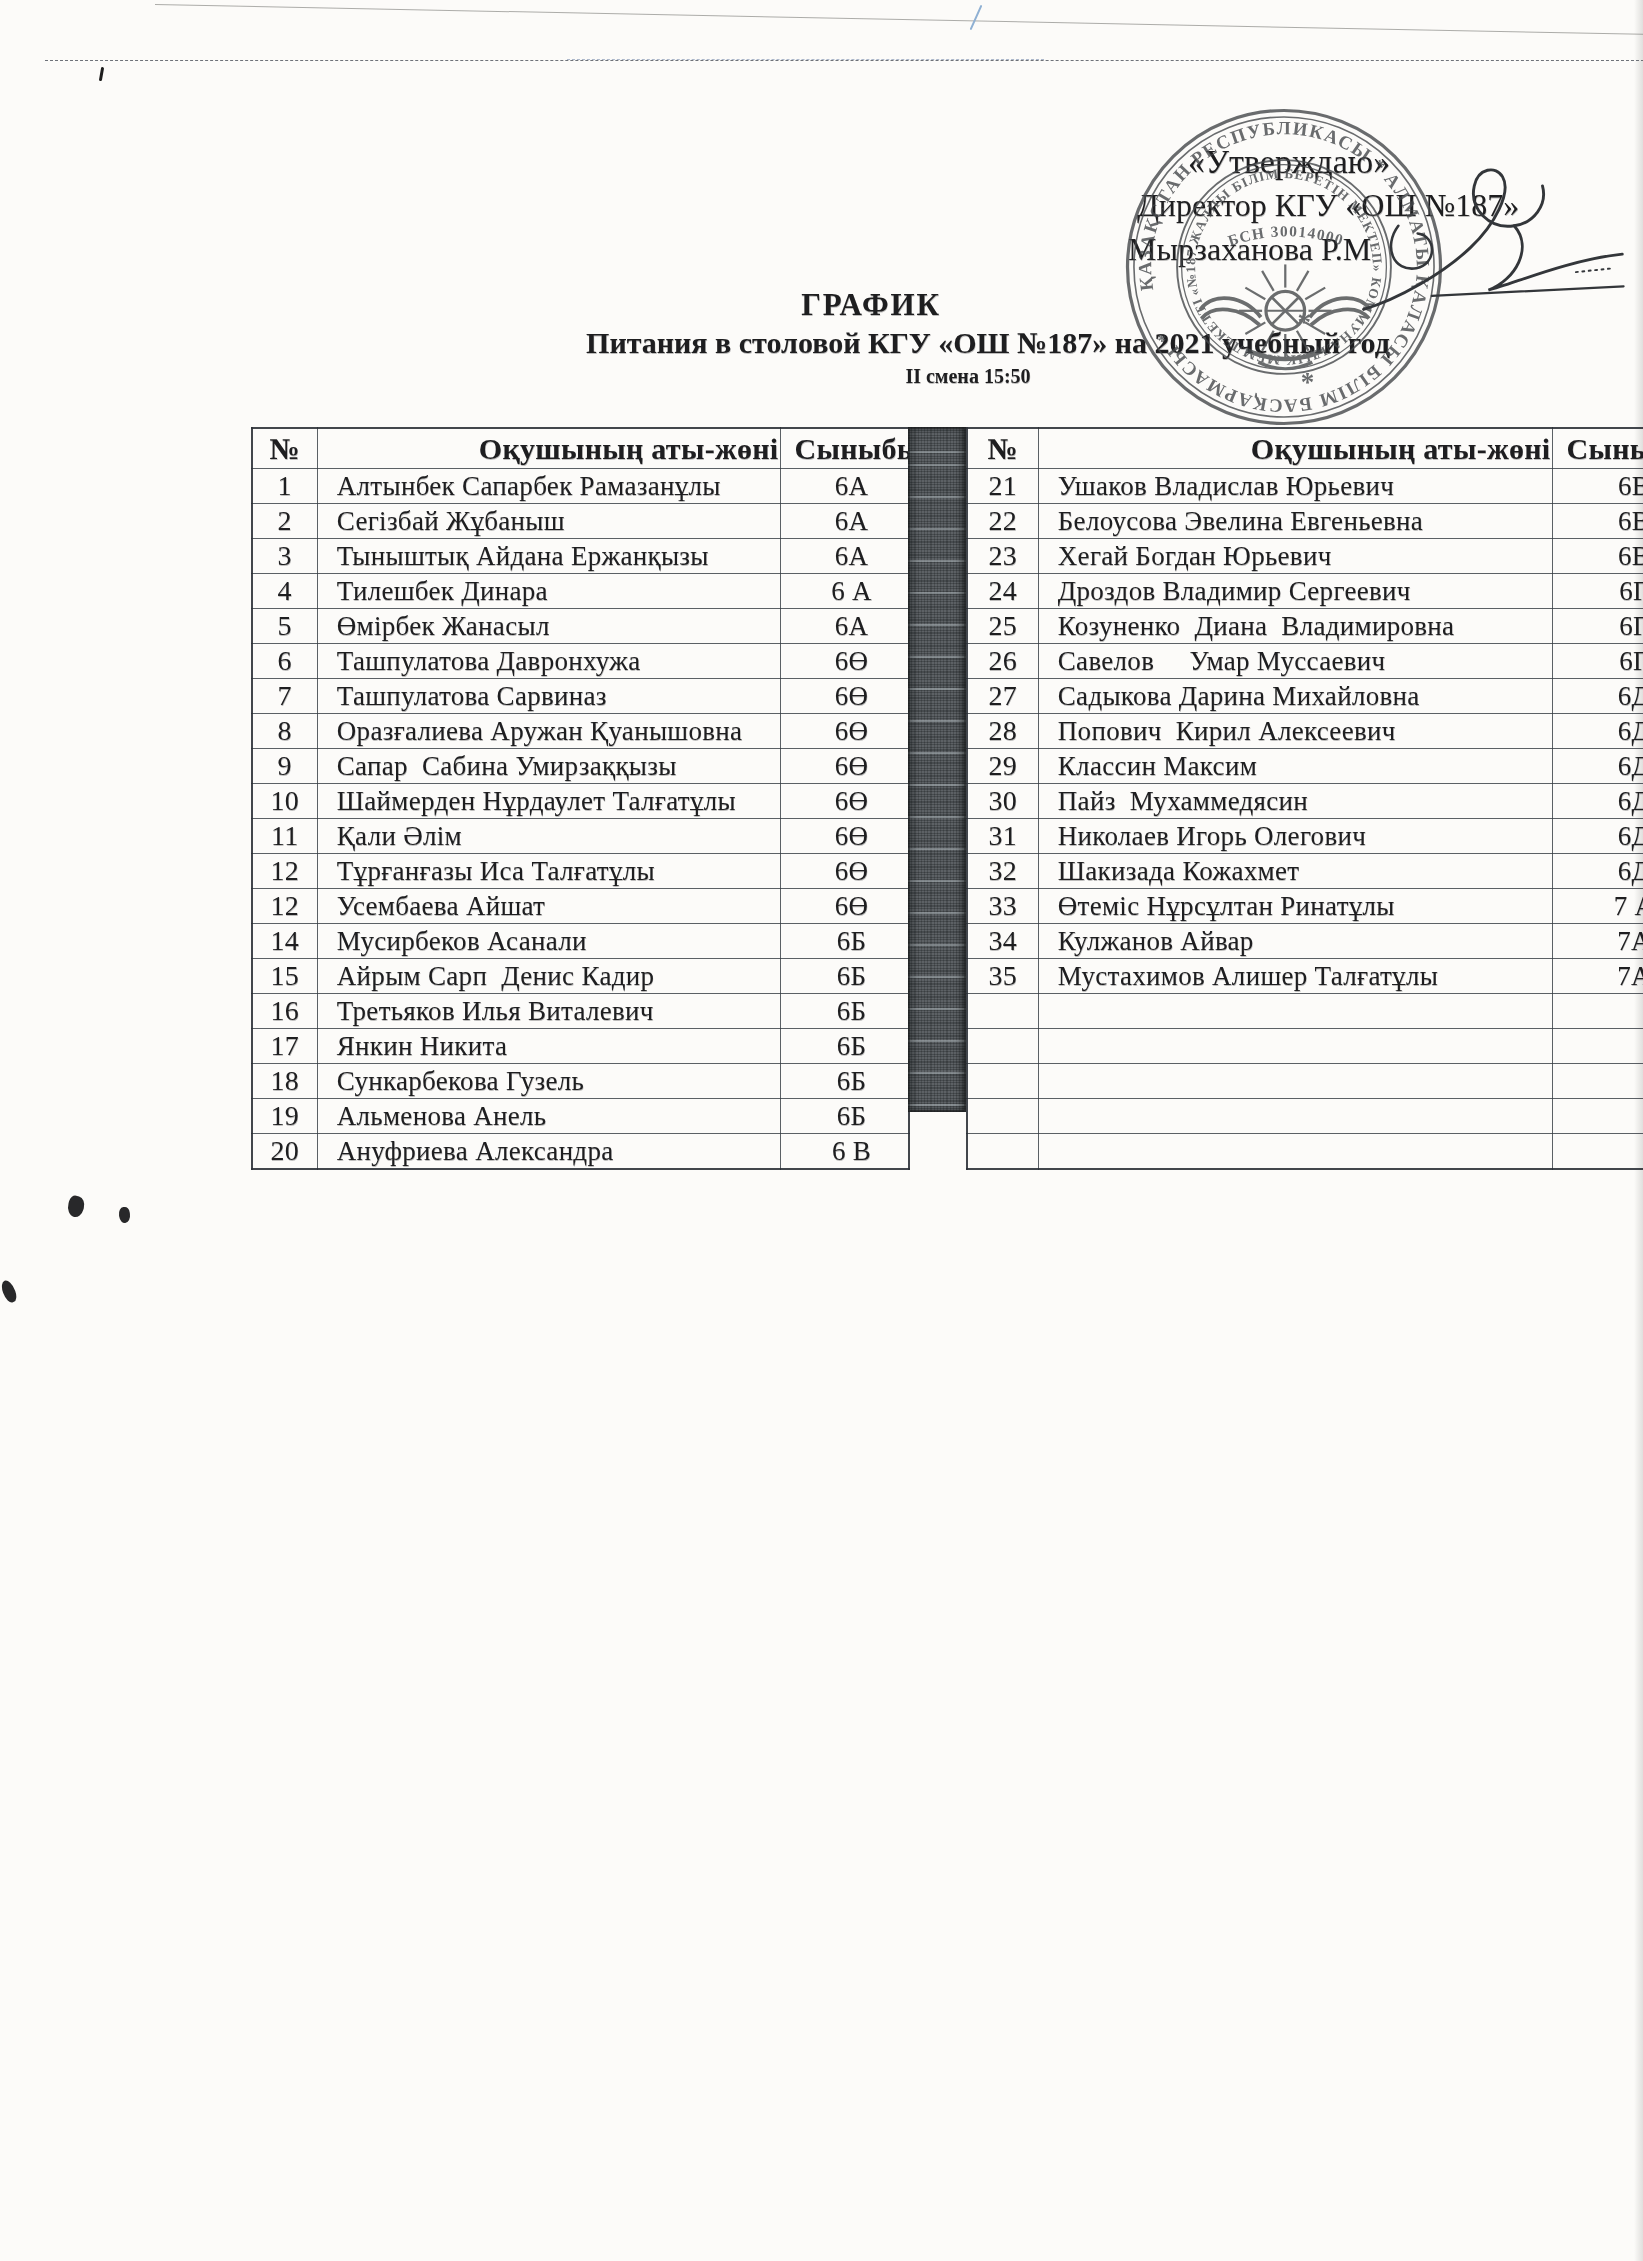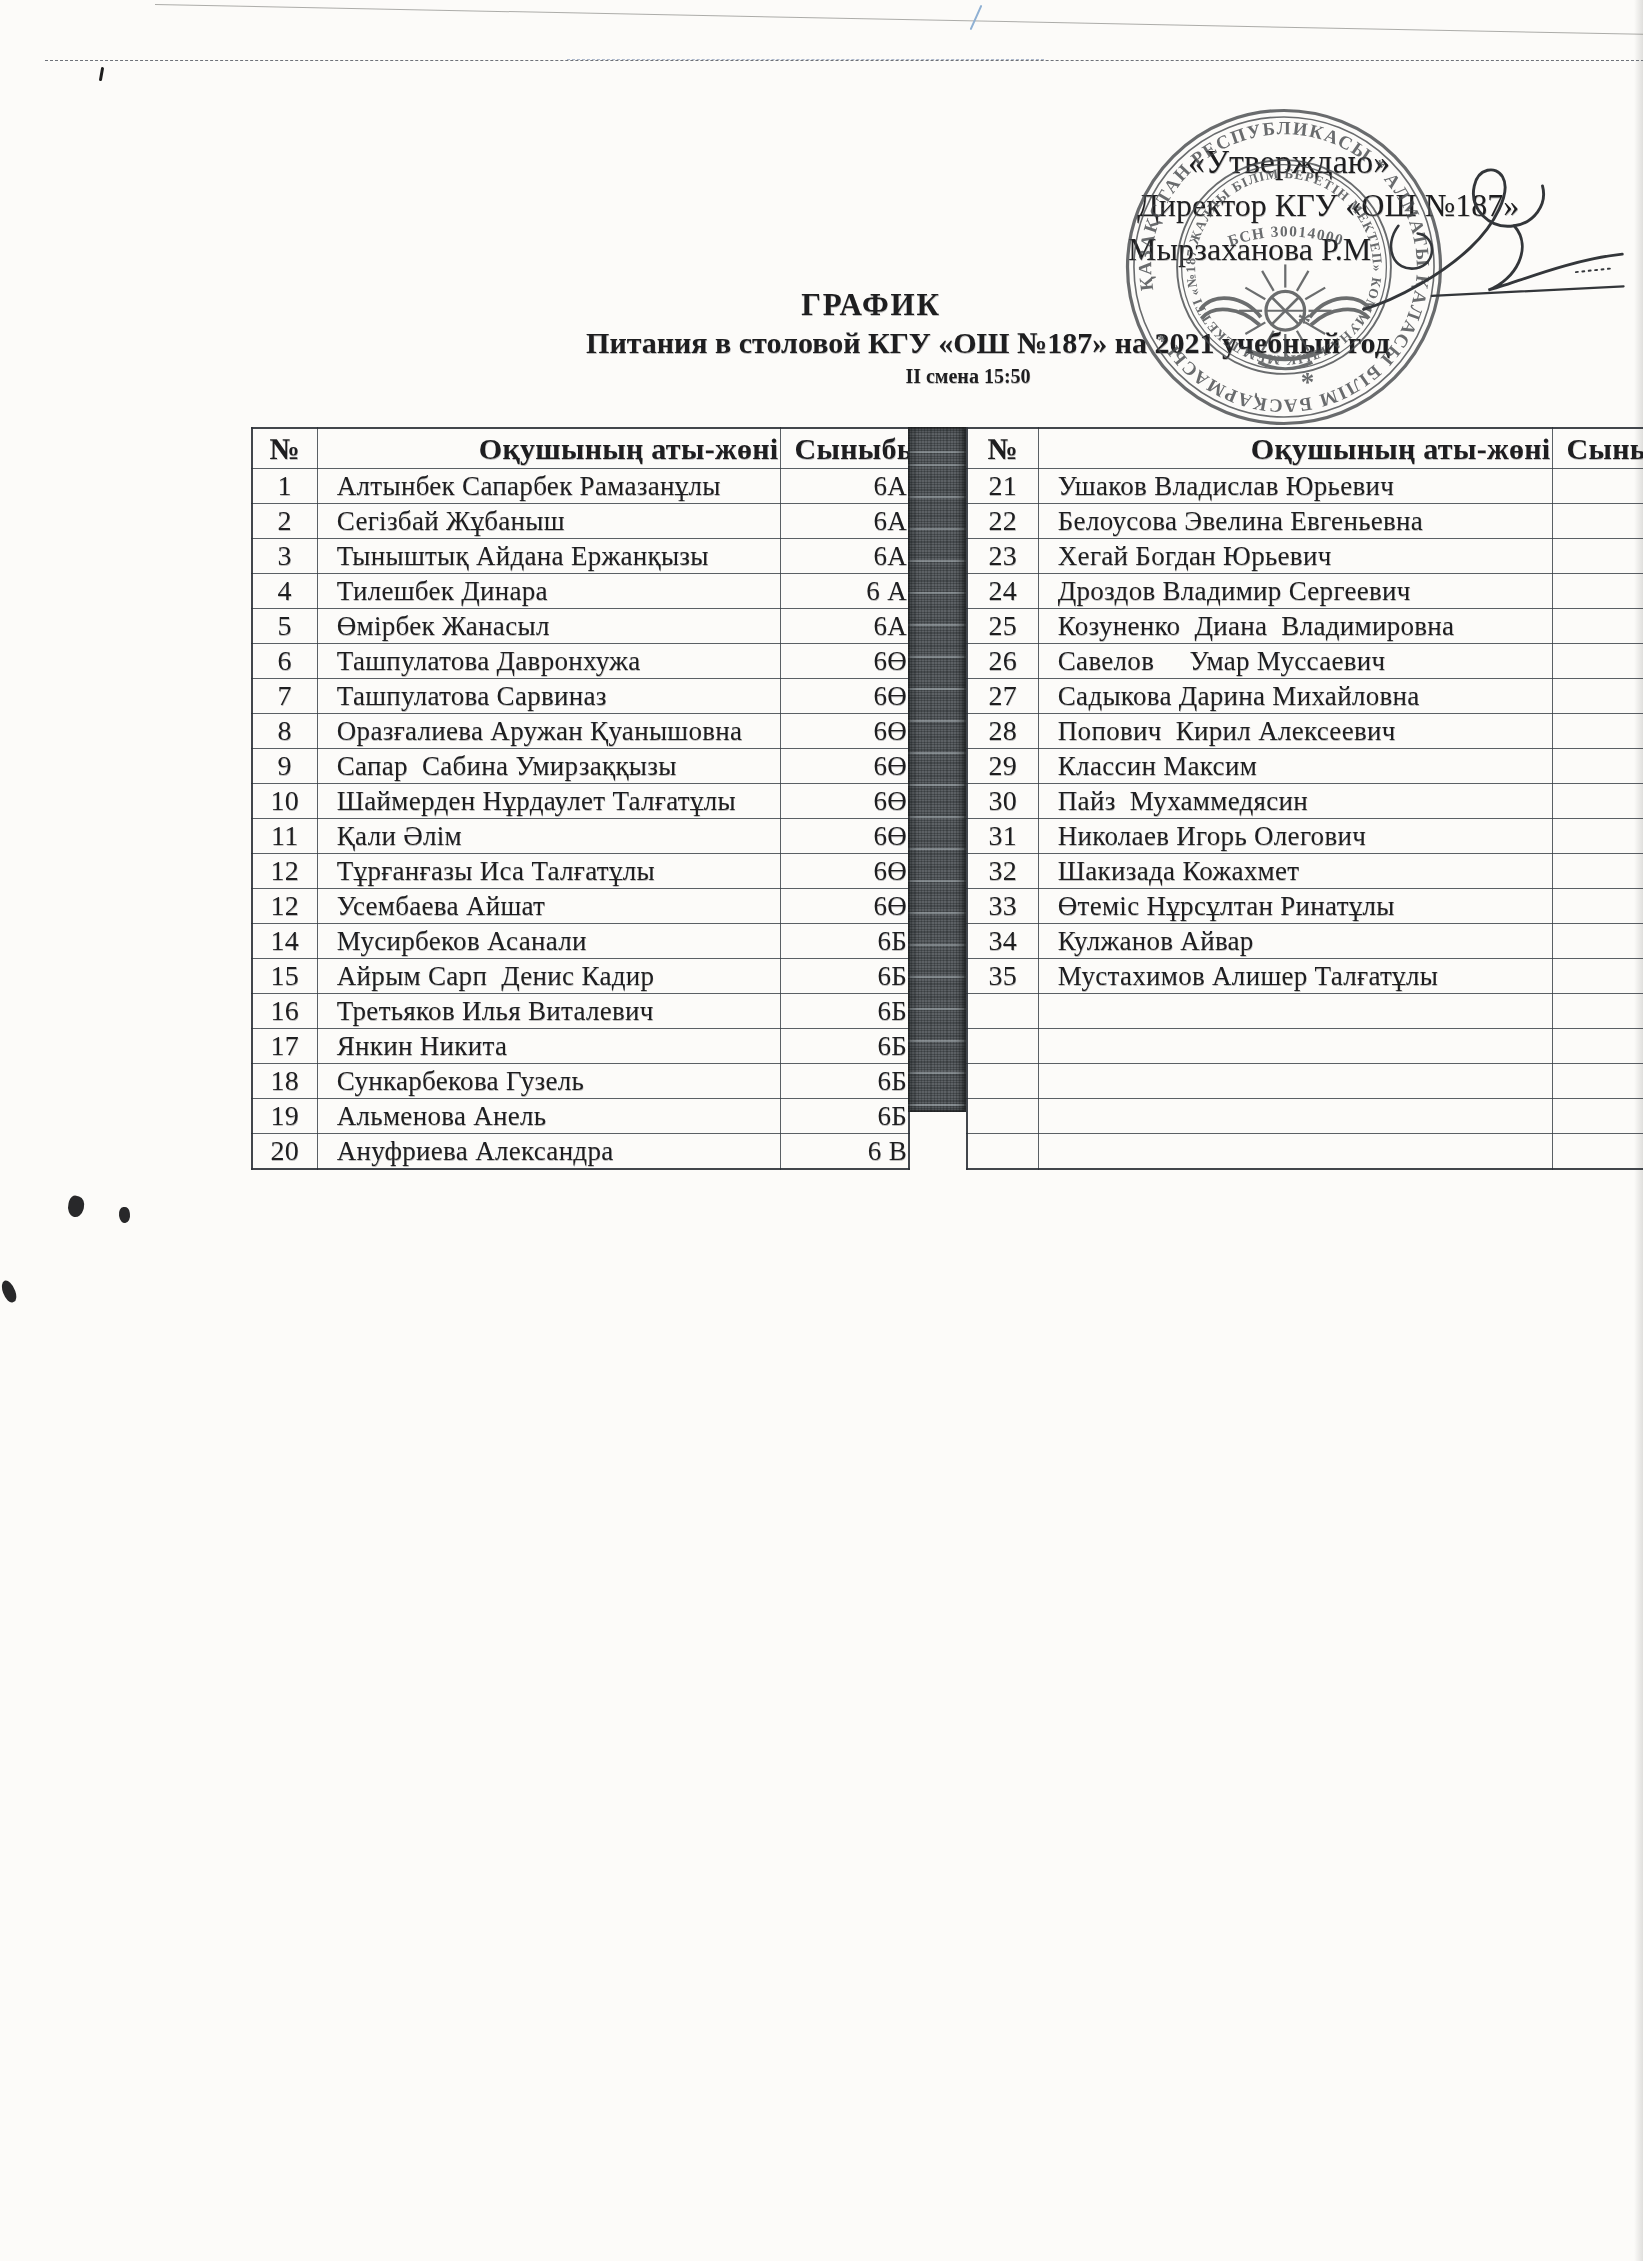--- a/index.html
+++ b/index.html
@@ -47,21 +47,21 @@
   
   table.sched{position:absolute;top:427px;border-collapse:collapse;table-layout:fixed;
     border:2.6px solid rgba(45,50,56,.9);}
   table.sched th,table.sched td{
     border:1.6px solid rgba(55,61,68,.82);
     overflow:hidden;font-size:27px;line-height:1.05;letter-spacing:0.3px;}
   table.sched th{font-weight:bold;font-size:30px;height:37px;}
   table.sched td{height:32px;}
   table.sched td.num{text-align:center;font-size:28px;}
   table.sched td.name{padding-left:19.3px;text-align:left;white-space:pre;}
-  table.sched td.cls{padding-left:15.5px;text-align:right;white-space:pre;}
+  table.sched td.cls{padding-left:15.5px;text-align:center;white-space:pre;}
   table.sched th.h-num{text-align:center;}
   table.sched th.h-name{text-align:right;padding-left:19.3px;}
   table.sched th.h-cls{text-align:left;padding-left:14px;}
   #left-table{left:251px;width:657px;}
   #right-table{left:966px;width:735px;}
 
   
   .fold-band{left:908px;top:427px;width:58px;height:685px;
     background-color:#54595d;
     background-image:

